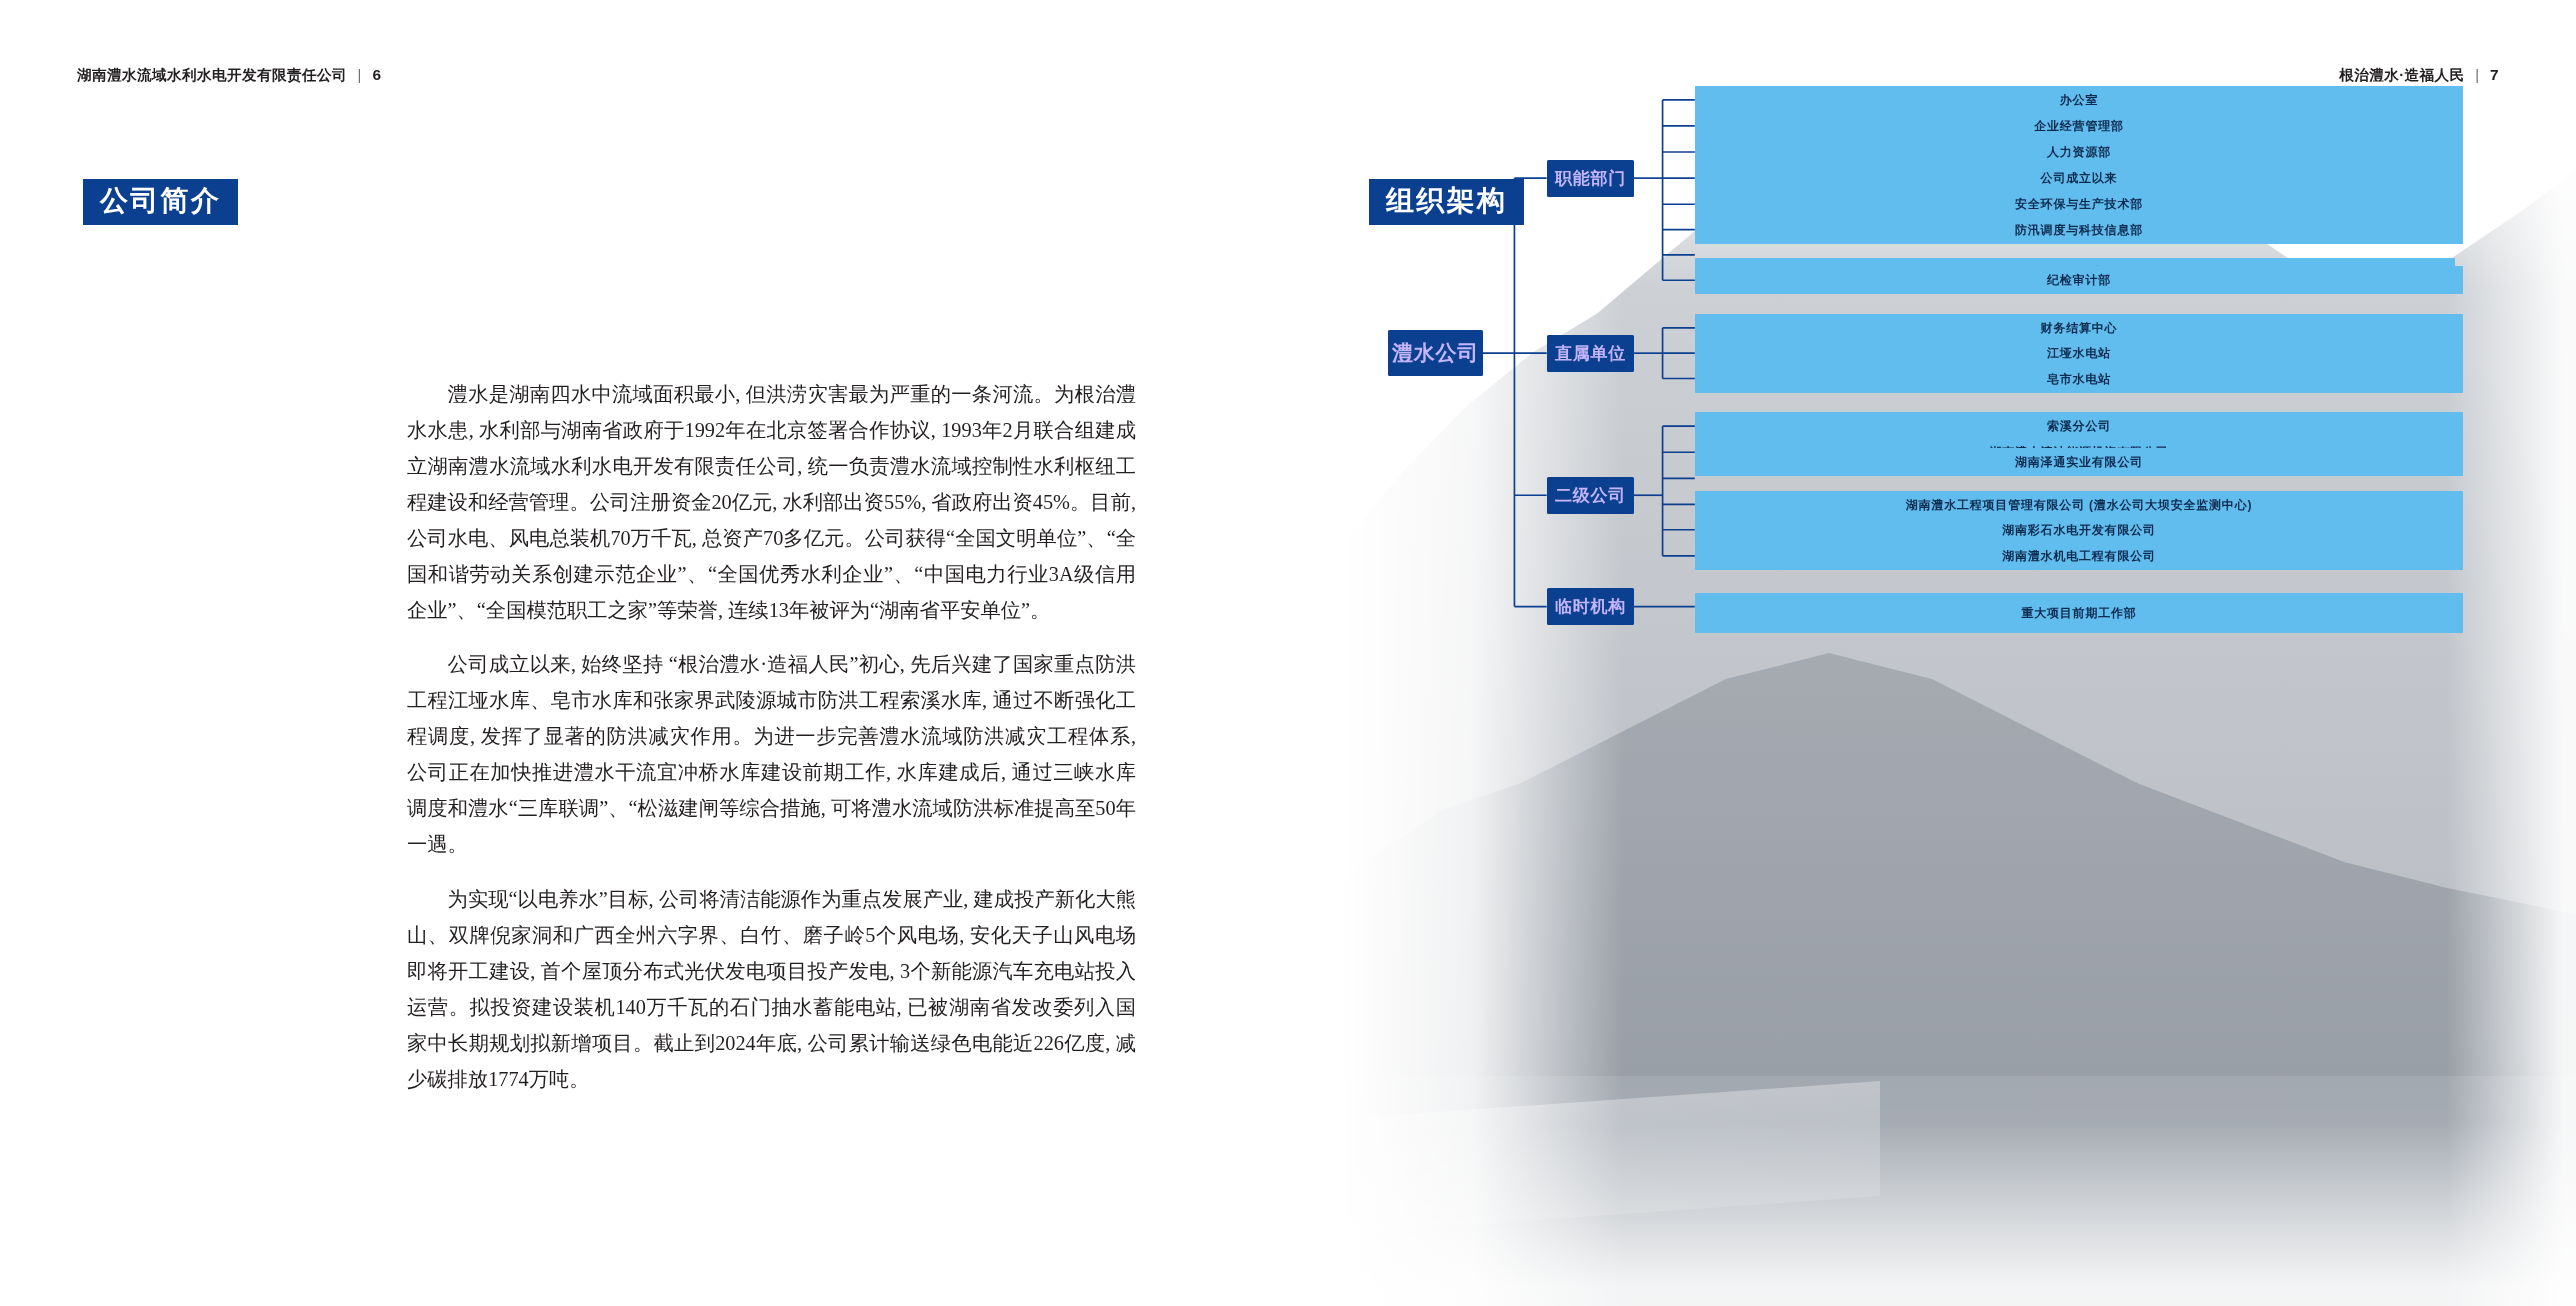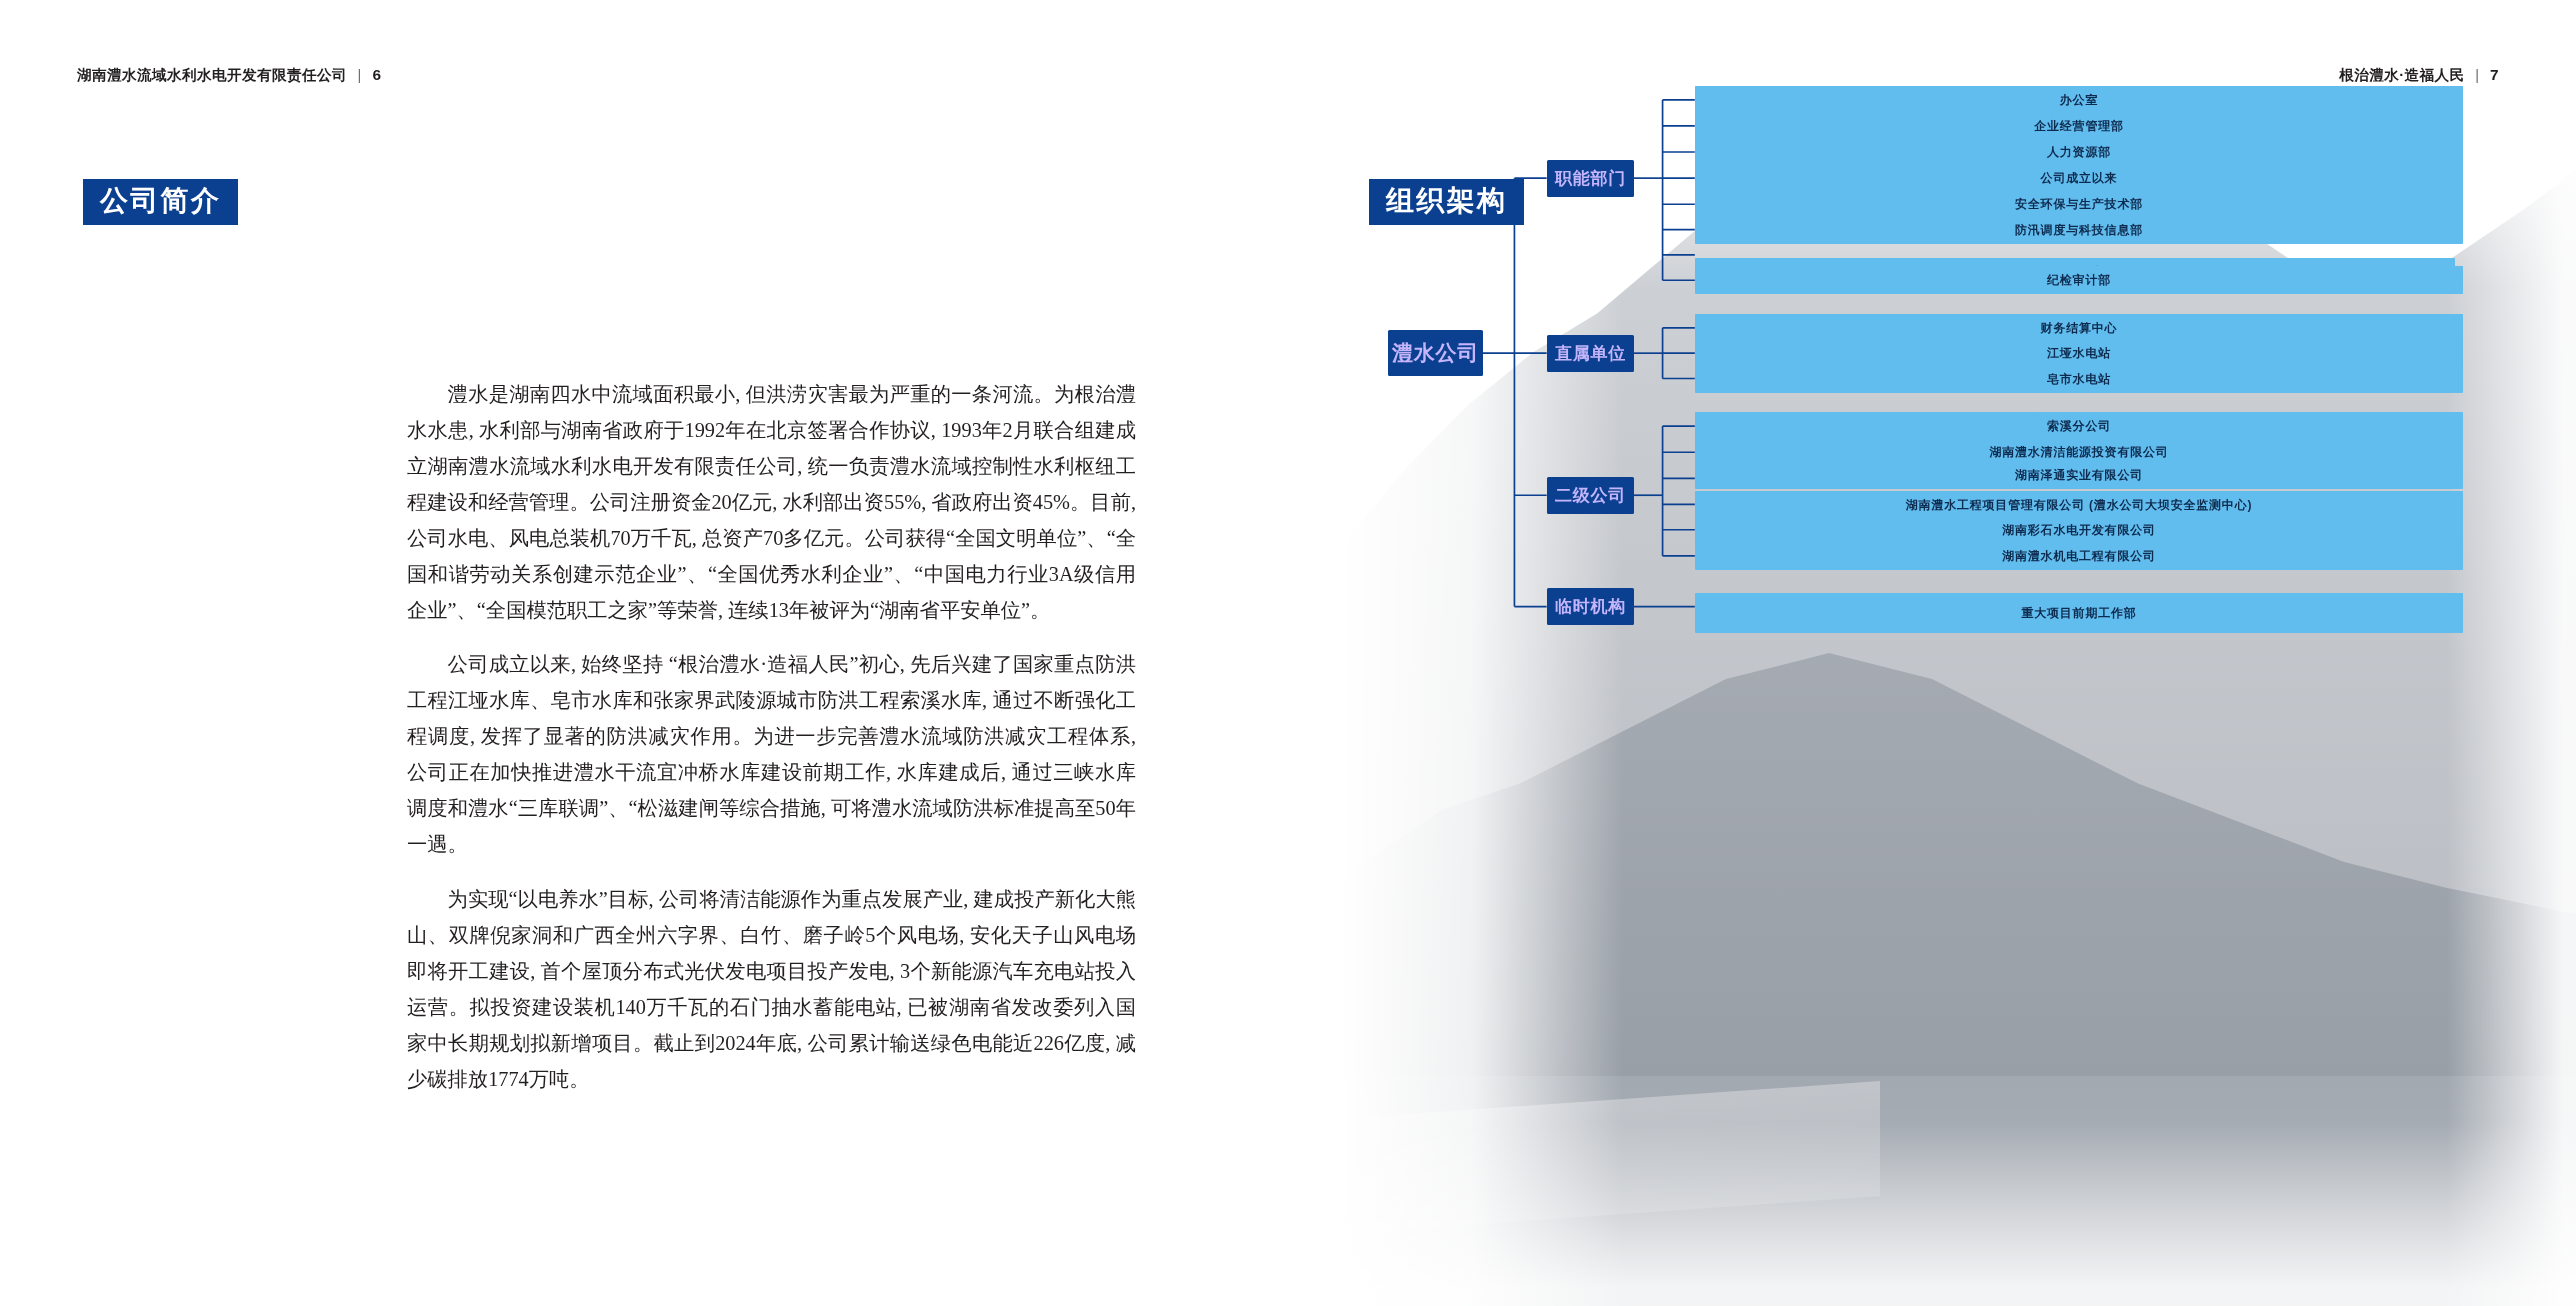--- a/index.html
+++ b/index.html
@@ -316,21 +316,21 @@
       <div class="node leaf" style="left:407px; top:216px; width:768px; height:28px;">防汛调度与科技信息部</div>
       <div class="node leaf" style="left:407px; top:258px; width:760px; height:28px;">党群工作部</div>
       <div class="node leaf" style="left:407px; top:266px; width:768px; height:28px;">纪检审计部</div>
 
       <div class="node leaf" style="left:407px; top:314px; width:768px; height:28px;">财务结算中心</div>
       <div class="node leaf" style="left:407px; top:339px; width:768px; height:28px;">江垭水电站</div>
       <div class="node leaf" style="left:407px; top:365px; width:768px; height:28px;">皂市水电站</div>
 
       <div class="node leaf" style="left:407px; top:412px; width:768px; height:28px;">索溪分公司</div>
       <div class="node leaf" style="left:407px; top:438px; width:768px; height:28px;">湖南澧水清洁能源投资有限公司</div>
-      <div class="node leaf" style="left:407px; top:448px; width:768px; height:28px;margin-top:13px;">湖南泽通实业有限公司</div>
+      <div class="node leaf" style="left:407px; top:448px; width:768px; height:28px;">湖南泽通实业有限公司</div>
       <div class="node leaf" style="left:407px; top:491px; width:768px; height:28px;">湖南澧水工程项目管理有限公司 (澧水公司大坝安全监测中心)</div>
       <div class="node leaf" style="left:407px; top:516px; width:768px; height:28px;">湖南彩石水电开发有限公司</div>
       <div class="node leaf" style="left:407px; top:542px; width:768px; height:28px;">湖南澧水机电工程有限公司</div>
 
       <div class="node leaf" style="left:407px; top:593px; width:768px; height:40px;">重大项目前期工作部</div>
 
     </div>
 
   </div>
 </div>

